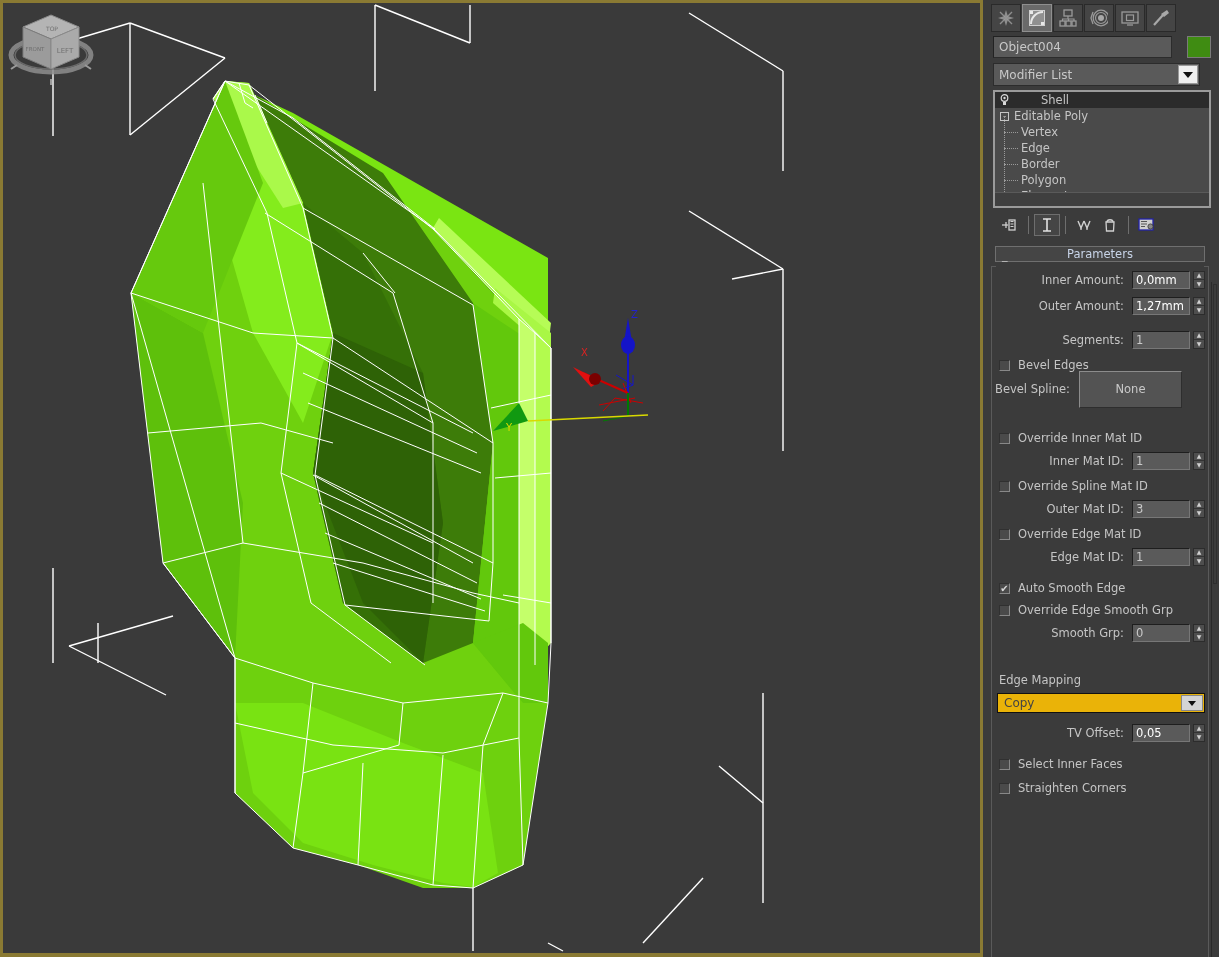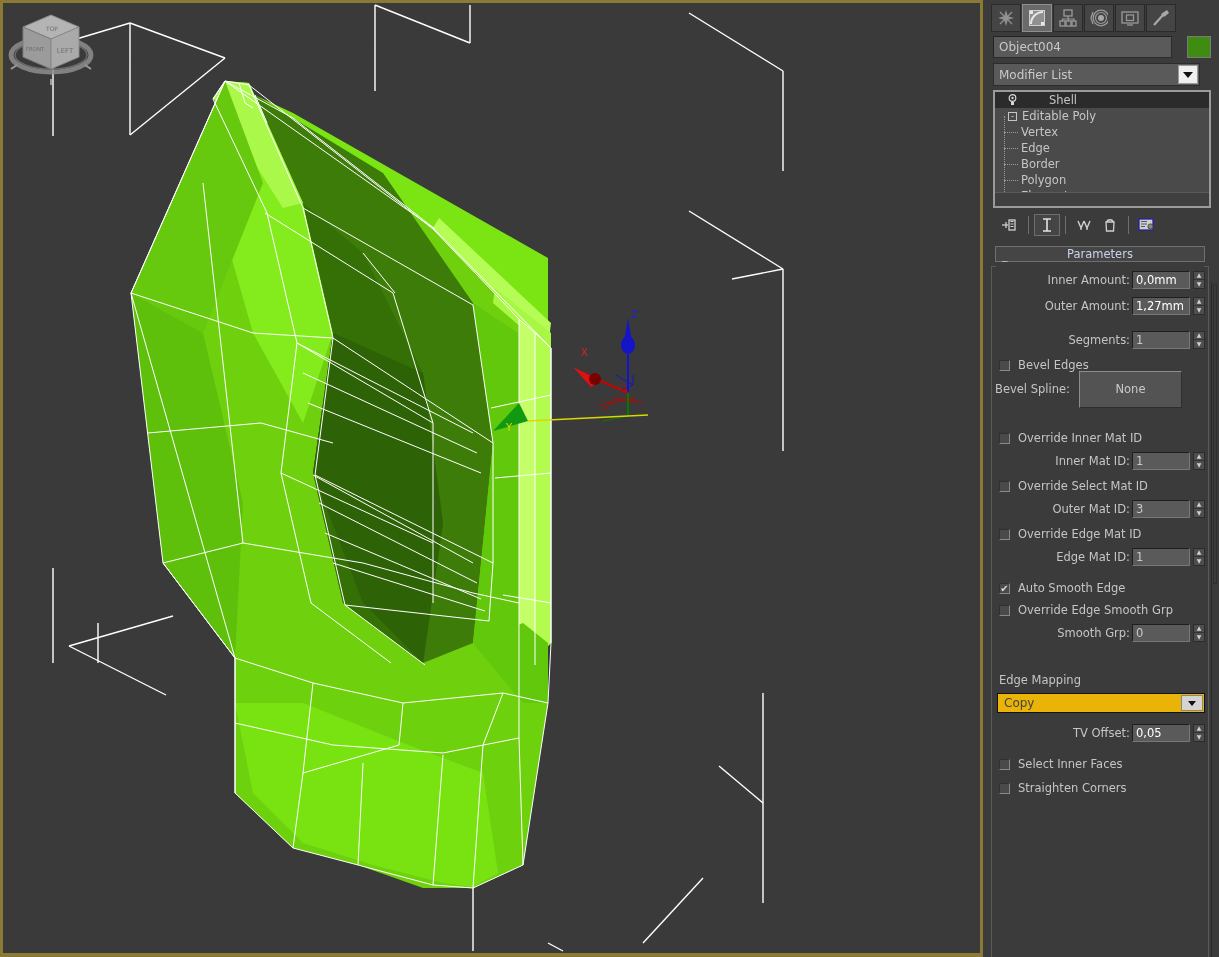--- a/index.html
+++ b/index.html
@@ -70,21 +70,21 @@
   }
 
   #stack-wrap { padding: 0 8px 0 10px; }
   #stack {
     height: 118px; background: #4a4a4a;
     border: 2px solid #9a9a9a; overflow: hidden;
     position: relative;
   }
   .stack-row {
     height: 16px; display: flex; align-items: center;
-    font-size: 11.5px; color: #c5c5c5; padding-left: 12px;
+    font-size: 11.5px; color: #c5c5c5; padding-left: 4px;
     position: relative; white-space: nowrap;
   }
   .stack-row.sel { background: #2b2b2b; }
   .stack-row .lamp {
     display:inline-block; width: 12px; height: 12px; margin-right: 4px; position: relative;
   }
   .stack-row .ttl { margin-left: 26px; }
   .stack-row .boxexp {
     width: 9px; height: 9px; border: 1px solid #c5c5c5;
     display: inline-flex; align-items: center; justify-content: center;
@@ -129,21 +129,21 @@
     border-right: 1px solid #5a5a5a; border-top: 1px solid #5a5a5a; width: 4px;
   }
 
   .prow { display: flex; align-items: center; height: 23px; margin-bottom: 3px; }
   .plabel { font-size: 11.5px; color: #c5c5c5; text-align: right; }
   .spacer { flex: 1; }
   .field {
     width: 58px; height: 18px; background: #5a5a5a;
     border: 1px solid #2c2c2c; color: #c9c9c9;
     font-size: 11.5px; padding: 0 3px; line-height: 16px;
-    margin-left: 2px;
+    margin-left: 8px;
     border-top: 1px solid #1e1e1e; border-left: 1px solid #1e1e1e;
     border-right: 1px solid #777; border-bottom: 1px solid #777;
   }
   .field.active { color: #ffffff; }
   .spin {
     width: 12px; height: 18px; margin-left: 3px;
     display: flex; flex-direction: column;
     border: 1px solid #2c2c2c; background: #4e4e4e;
   }
   .spin div {
@@ -568,21 +568,21 @@
           <span class="plabel">Inner Mat ID:</span>
           <span class="field">1</span>
           <span class="spin">
               <div>▲</div>
               <div>▼</div>
             </span>
         </div>
 
         <div class="cbrow" style="padding-left:4px">
           <span class="cb"></span>
-          <span class="cblabel">Override Select Mat ID</span>
+          <span class="cblabel">Override Spline Mat ID</span>
         </div>
 
         <div class="prow">
           <span class="spacer"></span>
           <span class="plabel">Outer Mat ID:</span>
           <span class="field">3</span>
           <span class="spin">
               <div>▲</div>
               <div>▼</div>
             </span>

